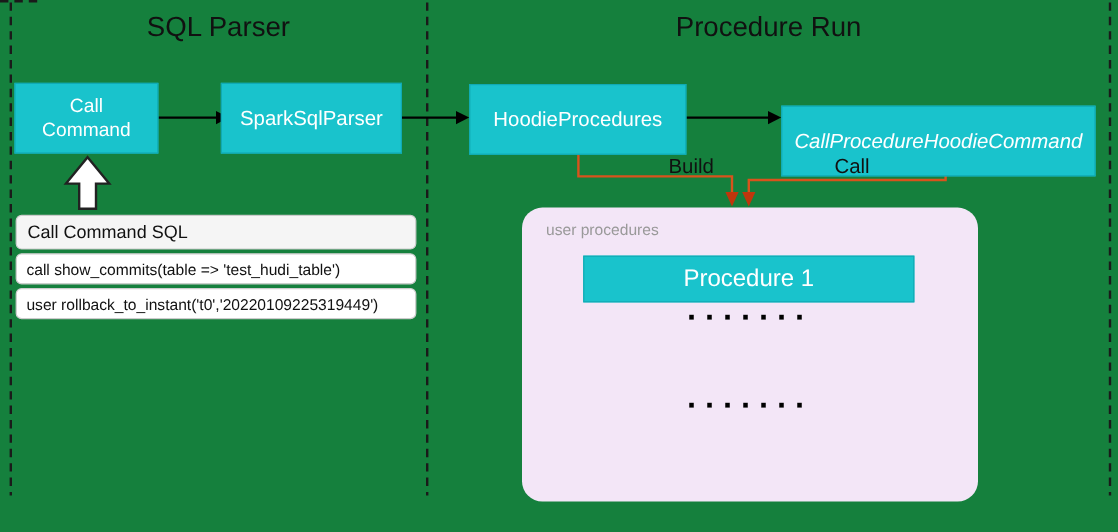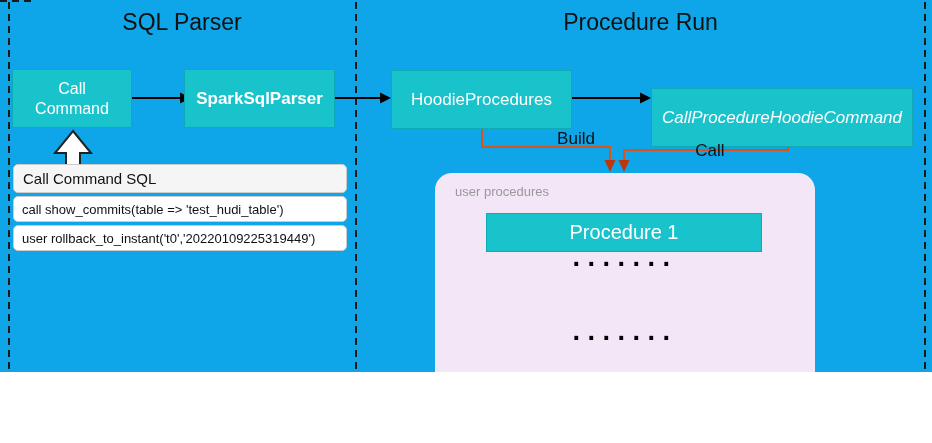--- a/index.html
+++ b/index.html
@@ -1,17 +1,17 @@
 <!DOCTYPE html>
 <html style="--teal: #19c3cc; --teal_border: #10aab4; --orange_line: #d9531c; --orange_head: #bf360c; --pink_bg: #f3e6f7; --panel_border: #1a1a1a; --sql_header_bg: #f5f5f5; --sql_border: #cccccc;"><head>
 <meta charset="utf-8">
 <style>
   html,body{margin:0;padding:0;background:#fff;}
   #canvas{
-    position:relative;width:932px;height:372px;background:#0ea5e9;overflow:hidden;
+    position:relative;width:932px;height:443px;background:#15803d;overflow:hidden;
     font-family:"Liberation Sans","DejaVu Sans",sans-serif;color:#111;
   }
   .abs{position:absolute;}
   .section-title{font-size:23px;text-align:center;color:#111;}
   .tealbox{
     background:var(--teal,#19c3cc);
     border:1px solid var(--teal_border,#10aab4);
     color:#fff;display:flex;align-items:center;justify-content:center;
     text-align:center;box-sizing:border-box;line-height:1.25;
   }
@@ -68,28 +68,28 @@
     <path class="orangeline" d="M788,129 V150 H624 V161"></path>
     <polygon class="orangehead" points="618.5,160 629.5,160 624,172"></polygon>
 
     <polygon class="hollow" points="73,131 91,153 80,153 80,174 66,174 66,153 55,153"></polygon>
   </svg>
 
   <div class="abs section-title" style="left:8px;top:9px;width:348px;">SQL Parser</div>
   <div class="abs section-title" style="left:356px;top:9px;width:569px;">Procedure Run</div>
 
   <div class="abs tealbox" style="left:12px;top:69px;width:120px;height:59px;font-size:16px;padding:0 14px;">Call Command</div>
-  <div class="abs tealbox node-font" style="left:184px;top:69px;width:151px;height:59px;font-weight:bold;">SparkSqlParser</div>
+  <div class="abs tealbox node-font" style="left:184px;top:69px;width:151px;height:59px;">SparkSqlParser</div>
   <div class="abs tealbox node-font" style="left:391px;top:70px;width:181px;height:59px;">HoodieProcedures</div>
   <div class="abs tealbox node-font" style="left:651px;top:88px;width:262px;height:59px;font-style:italic;">CallProcedureHoodieCommand</div>
 
   <div class="abs edge-label" style="left:541px;top:129px;width:70px;">Build</div>
-  <div class="abs edge-label" style="left:675px;top:129px;width:70px;margin-top:12px;">Call</div>
+  <div class="abs edge-label" style="left:675px;top:129px;width:70px;">Call</div>
 
-  <div class="abs sql-panel" style="left:13px;top:164px;width:334px;">
+  <div class="abs sql-panel" style="left:13px;top:179px;width:334px;">
     <div class="sql-header">Call Command SQL</div>
     <div class="sql-row">call show_commits(table =&gt; 'test_hudi_table')</div>
     <div class="sql-row">user rollback_to_instant('t0','20220109225319449')</div>
   </div>
 
   <div class="abs pink" style="left:435px;top:173px;width:380px;height:245px;border-radius:17px;">
     <div class="abs user-proc-label" style="left:20px;top:11px;">user procedures</div>
     <div class="abs tealbox" style="left:51px;top:40px;width:276px;height:39px;font-size:20px;">Procedure 1</div>
     <div class="abs dots" style="top:84px;">·······</div>
     <div class="abs dots" style="top:158px;">·······</div>

